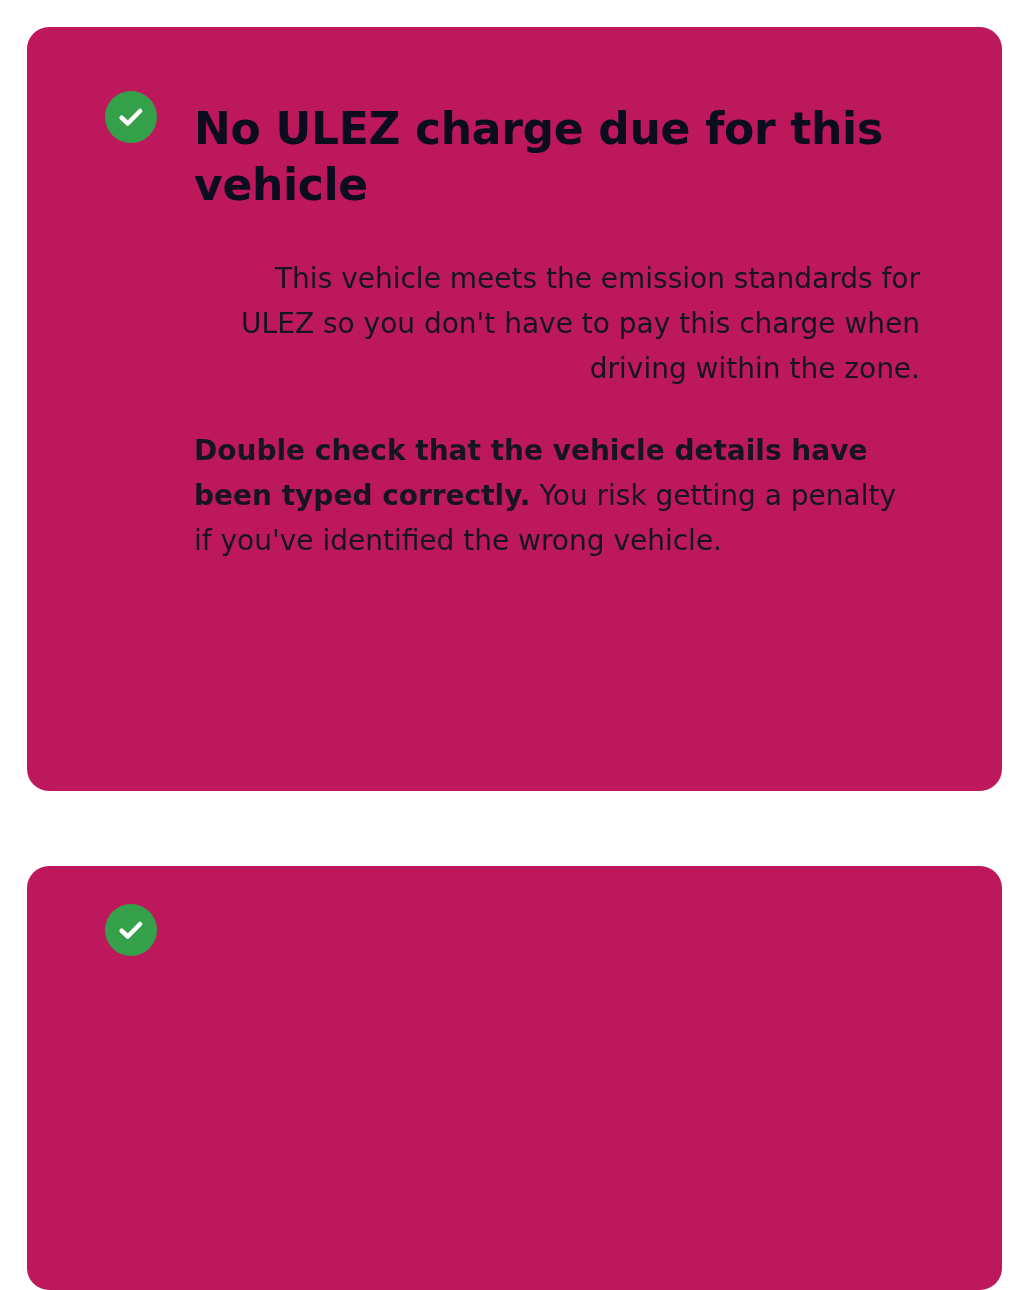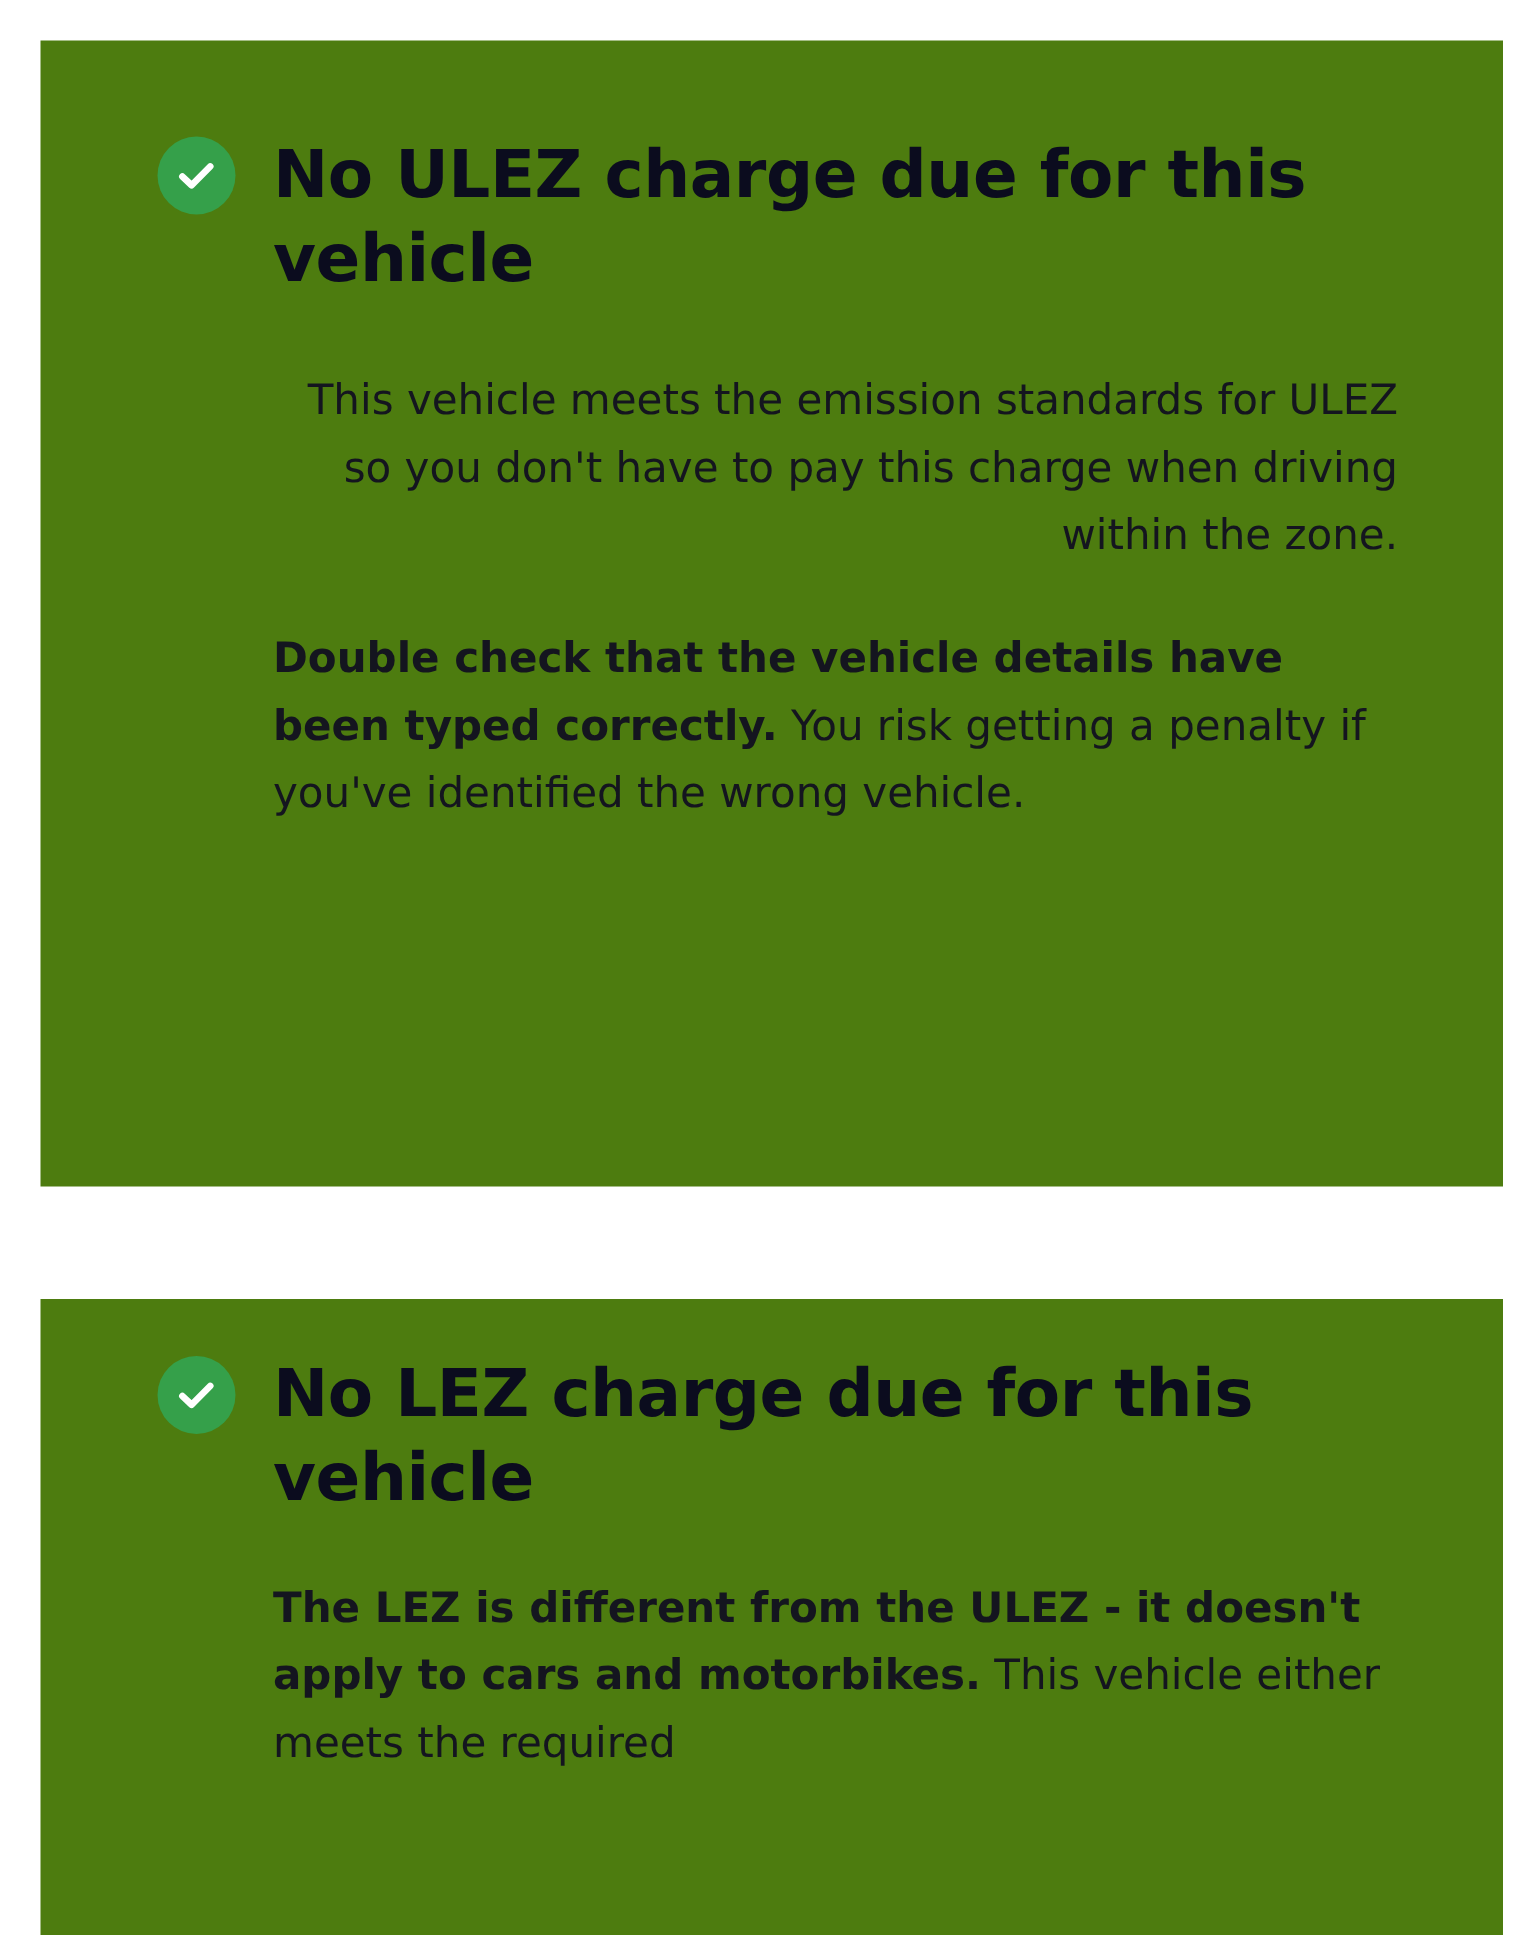--- a/index.html
+++ b/index.html
@@ -17,23 +17,24 @@
   .page {
     position: relative;
     width: 1024px;
     height: 1290px;
     background: #ffffff;
   }
   .panel {
     position: absolute;
     left: 27px;
     width: 975px;
-    background: #4d7c0f;
+    background: #be185d;
     box-sizing: border-box;
-    padding: 0;
+    padding: 12px;
+    border-radius: 22px;
   }
   .panel-1 { top: 27px; height: 764px; }
   .panel-2 { top: 866px; height: 424px; }
 
   .panel-inner {
     position: relative;
     padding: 0 70px 0 155px;
   }
   .check-icon {
     position: absolute;
@@ -97,19 +98,15 @@
       <p class="body-text body-3"><b>Double check that the vehicle details have been typed correctly.</b><span> You risk getting a penalty if you've identified the wrong vehicle.</span></p>
     </div>
   </section>
 
   <section class="panel panel-2 clip">
     <div class="check-icon icon-2">
       <svg width="30" height="30" viewBox="0 0 24 24" aria-hidden="true">
         <path d="M4.5 12.6 L9.4 17.2 L19.3 7.2" fill="none" stroke="#ffffff" stroke-width="3.6" stroke-linecap="round" stroke-linejoin="round"></path>
       </svg>
     </div>
-    <div class="panel-inner">
-      <h2 class="panel-title title-2">No LEZ charge due for this vehicle</h2>
-      <p class="body-text body-2"><b>The LEZ is different from the ULEZ - it doesn't apply to cars and motorbikes.</b><span> This vehicle either meets the required</span></p>
-    </div>
   </section>
 
 </div>
 
 </body></html>

